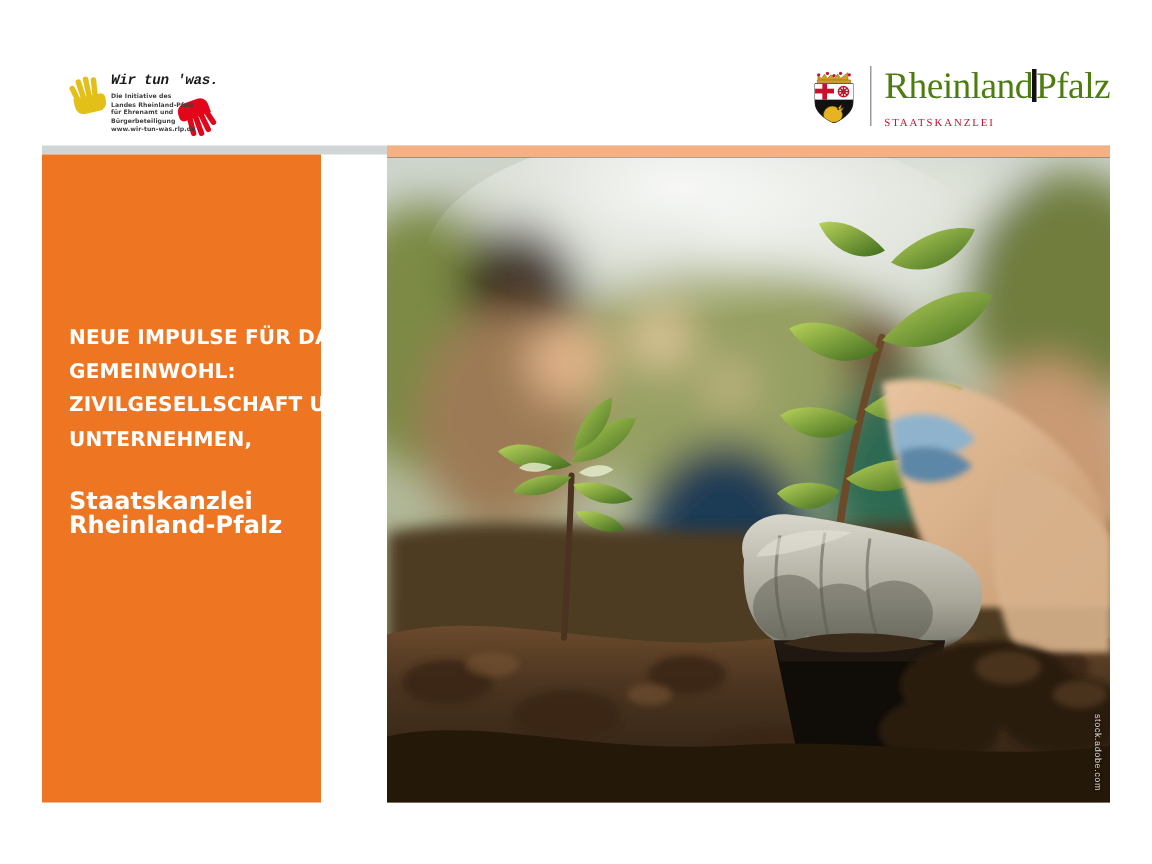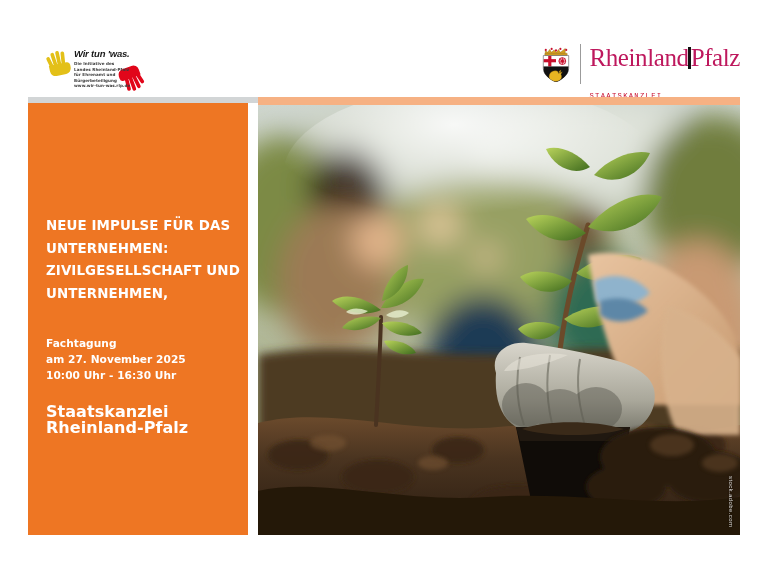--- a/index.html
+++ b/index.html
@@ -41,21 +41,21 @@
   .hand-yellow { left: 0px; top: 2px; transform: rotate(-12deg); }
   .hand-red    { left: 72px; top: 18px; transform: rotate(160deg); }
 
   .logo-left-text {
     position: absolute;
     left: 28px;
     top: 0px;
     width: 142px;
   }
   .logo-claim {
-    font-family: Liberation Sans, sans-serif;
+    font-family: Liberation Mono, monospace;
     font-style: italic;
     font-weight: bold;
     font-size: 9.5px;
     color: #1a1a1a;
     letter-spacing: -0.2px;
     line-height: 11px;
     white-space: nowrap;
   }
   .logo-sub {
     margin-top: 2px;
@@ -82,39 +82,39 @@
   .crest-divider {
     width: 1px;
     height: 40px;
     background: #9b9b9b;
     margin: 0 8px 0 9px;
   }
   .rp-wordmark {
     font-family: "Liberation Serif", serif;
     font-size: 25px;
     line-height: 28px;
-    color: #be185d;
+    color: #4d7c0f;
     letter-spacing: -0.4px;
     white-space: nowrap;
     position: relative;
   }
   .rp-wordmark .rp-bar {
     display: inline-block;
     width: 3px;
     height: 22px;
     background: #111111;
     vertical-align: -3px;
     margin: 0 0px 0 -1px;
   }
   .rp-staats {
-    font-family: Liberation Mono, monospace;
+    font-family: Liberation Serif, serif;
     font-size: 7.2px;
     letter-spacing: 1.3px;
     color: #c8102e;
-    margin-top: 20px;
+    margin-top: 6px;
     white-space: nowrap;
   }
 
   
   .grey-rule {
     position: absolute;
     left: 28px;
     top: 97px;
     width: 712px;
     height: 6px;
@@ -127,21 +127,21 @@
     width: 482px;
     height: 8px;
     background: #f6b183;
   }
 
   
   .orange-panel {
     position: absolute;
     left: 28px;
     top: 103px;
-    width: 220px;
+    width: 186px;
     height: 432px;
     background: #ee7623;
     box-sizing: border-box;
     padding: 0;
   }
   .panel-inner {
     position: absolute;
     left: 18px;
     top: 112px;
     width: 196px;
@@ -298,30 +298,25 @@
 </div>
 
 <div class="grey-rule"></div>
 <div class="peach-rule"></div>
 
 <div class="orange-panel">
   <div class="panel-inner">
 
     <h1 class="event-title">
       <div>NEUE IMPULSE FÜR DAS</div>
-      <div>UNTERNEHMEN:</div>
+      <div>GEMEINWOHL:</div>
       <div>ZIVILGESELLSCHAFT UND</div>
       <div>UNTERNEHMEN,</div>
     </h1>
 
-    <div class="event-meta">
-      <div>Fachtagung</div>
-      <div>am 27. November 2025</div>
-      <div>10:00 Uhr - 16:30 Uhr</div>
-    </div>
 
     <div class="event-org">Staatskanzlei Rheinland-Pfalz</div>
   </div>
 </div>
 
 <div class="photo">
   <svg viewBox="0 0 482 430" preserveAspectRatio="xMidYMid slice">
     <defs>
       <linearGradient id="skyG" x1="0" y1="0" x2="0" y2="1">
         <stop offset="0%" stop-color="#cfd6cf"></stop>

